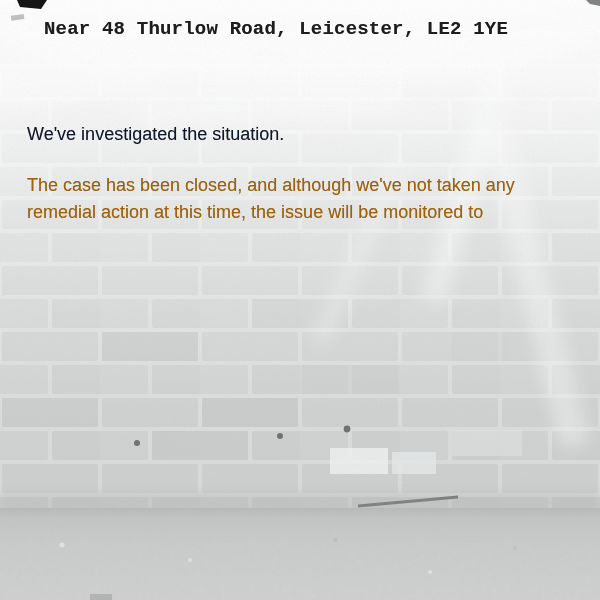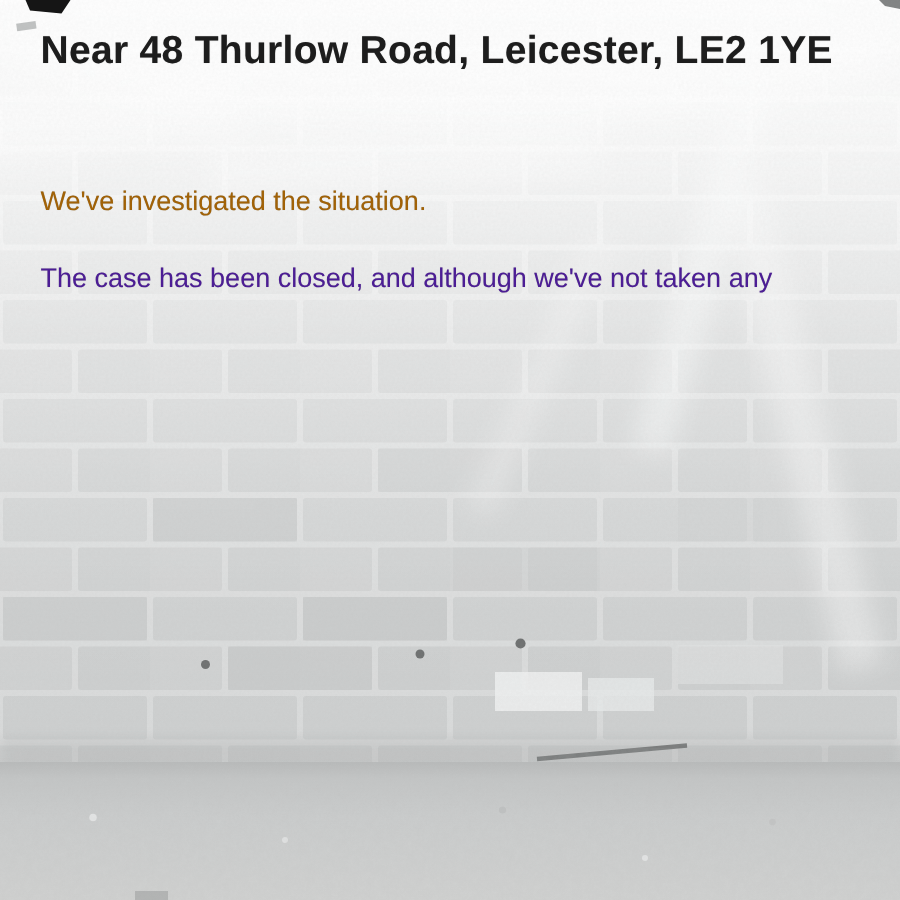--- a/index.html
+++ b/index.html
@@ -12,43 +12,44 @@
     font-family: "Liberation Sans", sans-serif;
   }
   .photo-card svg.bg {
     position: absolute;
     left: 0; top: 0;
     width: 600px; height: 600px;
     display: block;
   }
   .location-title {
     position: absolute;
-    left: 27px; top: 18px;
+    left: 44px; top: 18px;
     margin: 0;
-    font-size: 26px;
+    font-size: 19px;
     font-weight: bold;
     color: #1d1d1d;
     letter-spacing: 0.2px;
     white-space: nowrap;
     text-shadow: 0 0 0.5px rgba(40,40,40,0.45);
+    font-family: Liberation Mono, monospace;
   }
   .intro-text {
     position: absolute;
     left: 27px; top: 124px;
     margin: 0;
     font-size: 18px;
-    color: #a16207;
+    color: #0f172a;
     white-space: nowrap;
     text-shadow: 0 0 0.5px rgba(70,70,70,0.4);
   }
   .status-text {
     position: absolute;
     left: 27px; top: 172px;
     font-size: 18px;
-    color: #4c1d95;
+    color: #a16207;
     line-height: 26.7px;
     text-shadow: 0 0 0.5px rgba(70,70,70,0.4);
   }
   .status-text .line { display: block; white-space: nowrap; }
 </style>
 </head>
 <body>
 
 <div class="photo-card">
 
@@ -155,15 +156,16 @@
     <rect x="11" y="15" width="13" height="5" fill="#8d8f8f" opacity="0.55" transform="rotate(-8 17 17)"></rect>
     <polygon points="586,0 600,0 600,6 590,4" fill="#4f5151" opacity="0.7"></polygon>
   </svg>
 
   <h1 class="location-title">Near 48 Thurlow Road, Leicester, LE2 1YE</h1>
 
   <p class="intro-text">We've investigated the situation.</p>
 
   <div class="status-text">
     <span class="line">The case has been closed, and although we've not taken any</span>
+    <span class="line">remedial action at this time, the issue will be monitored to</span>
   </div>
 
 </div>
 
 </body></html>

